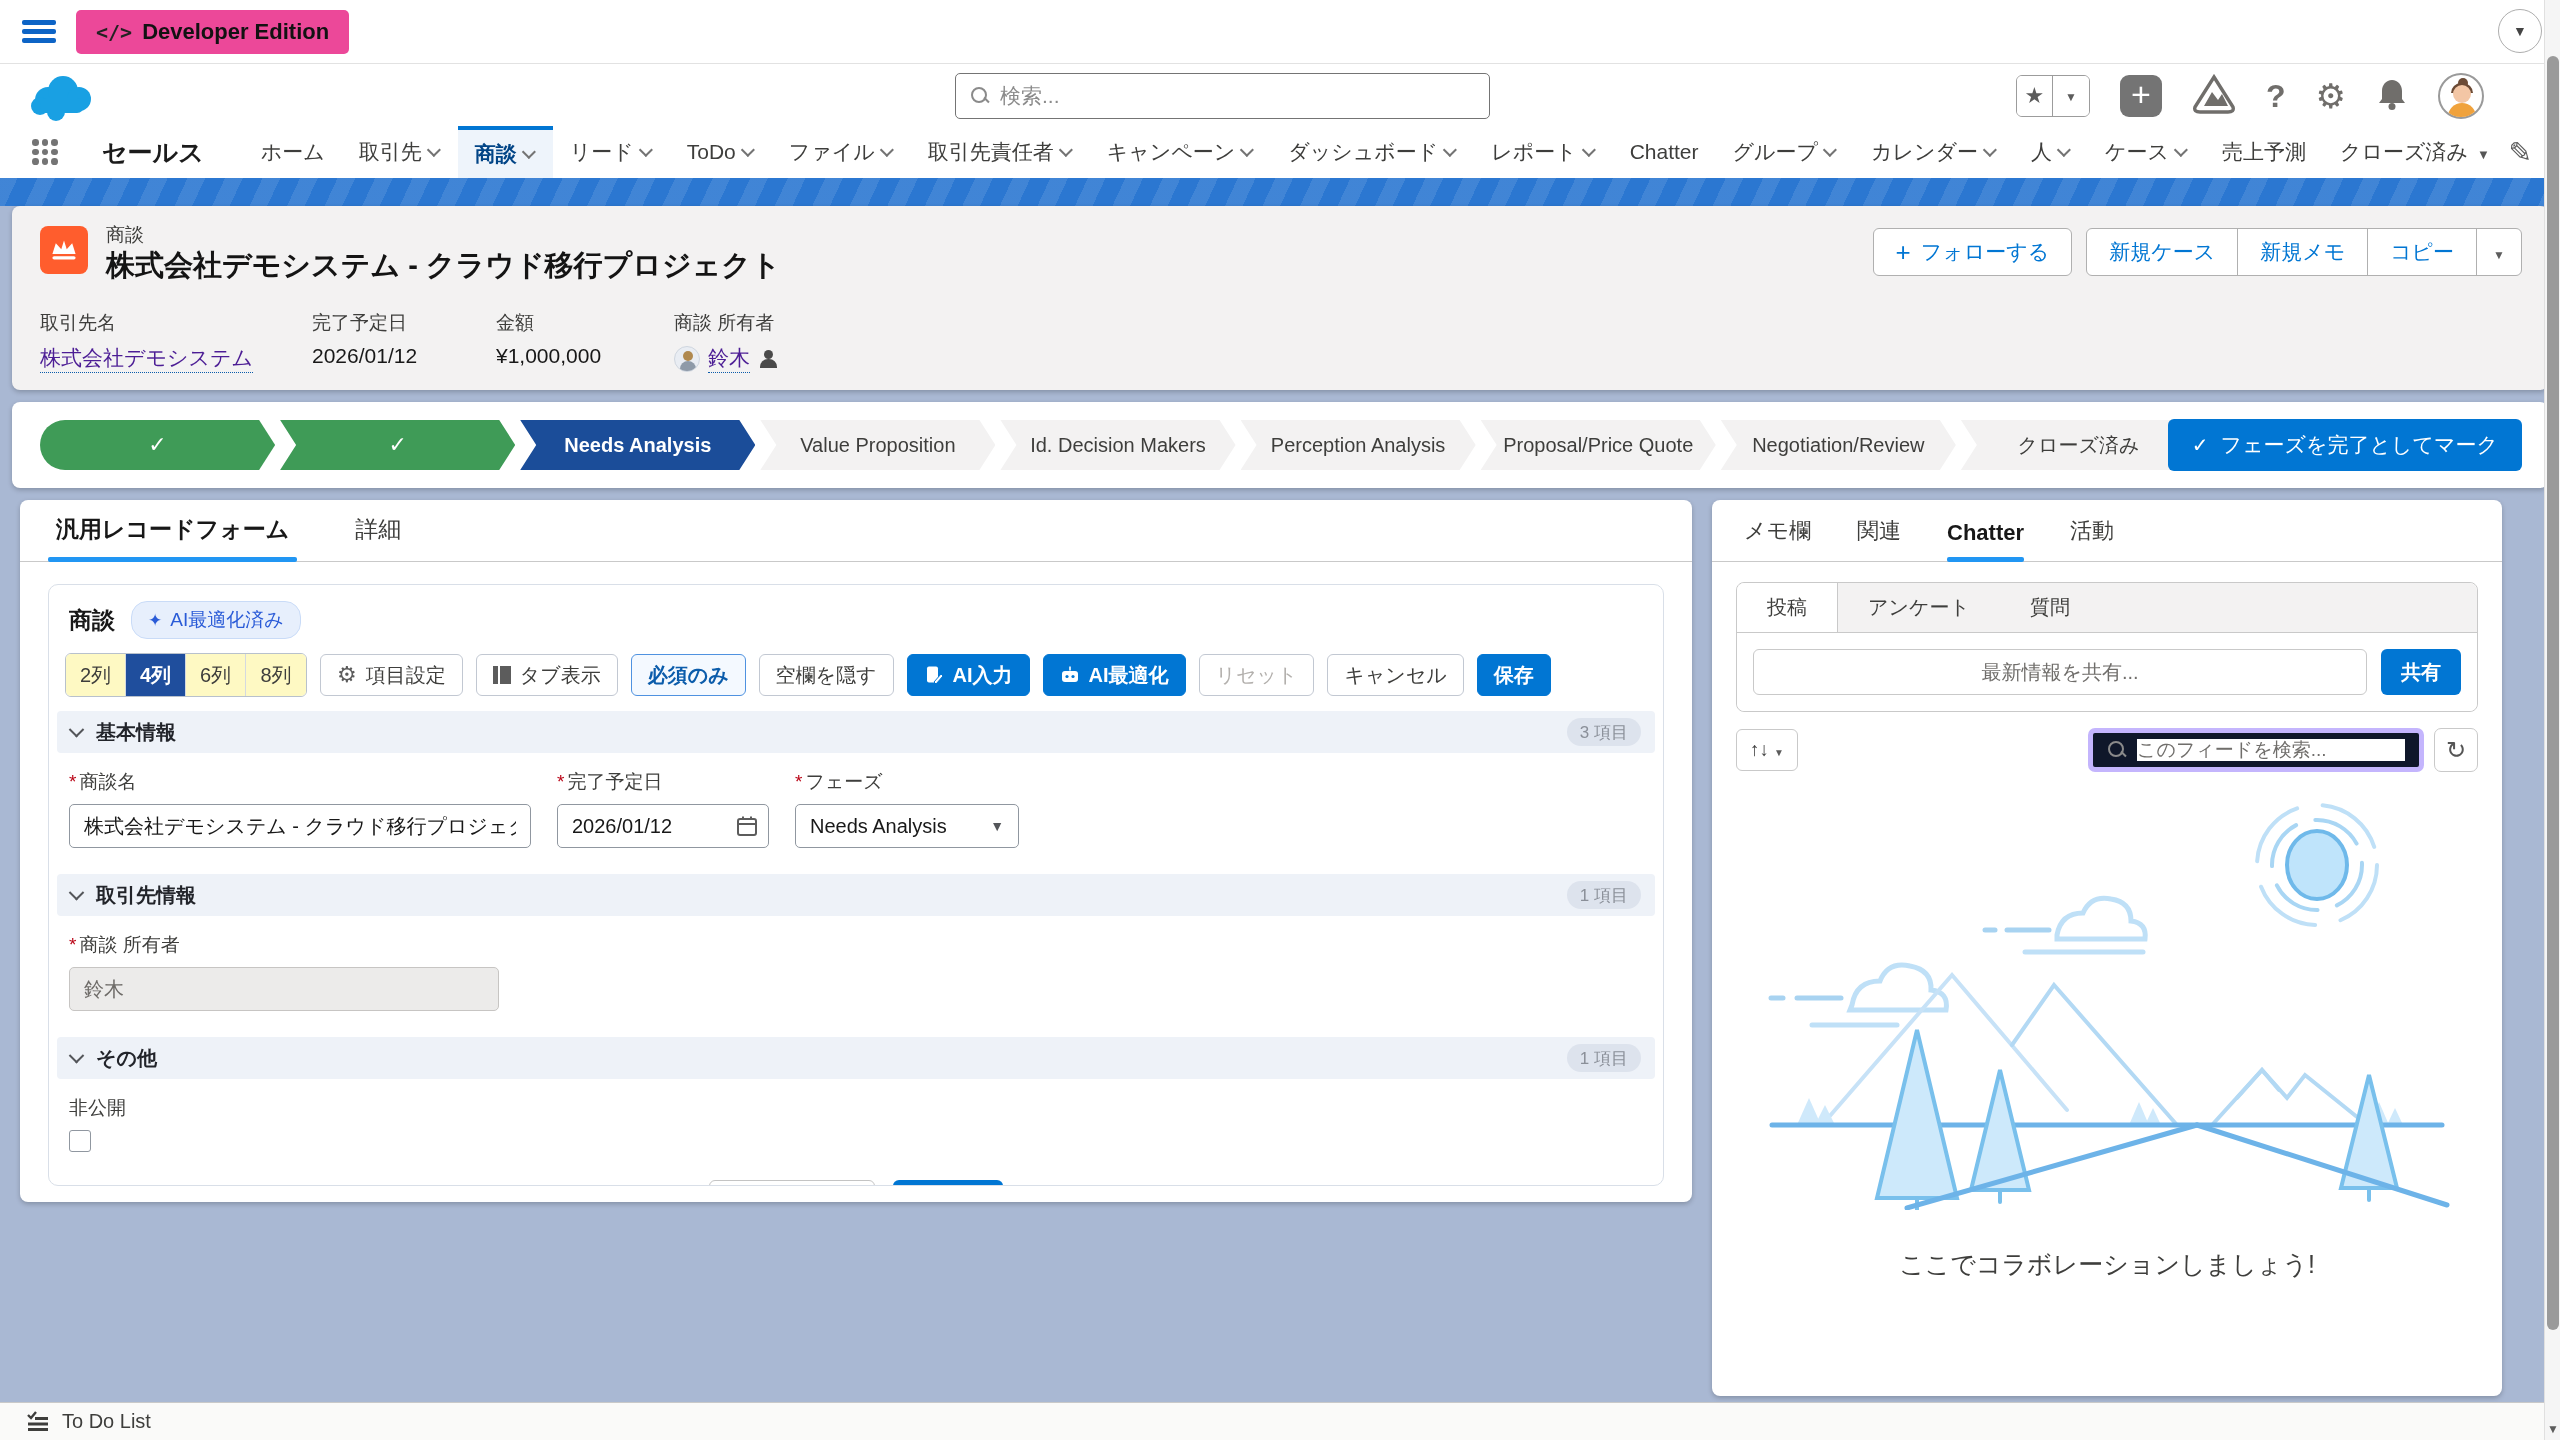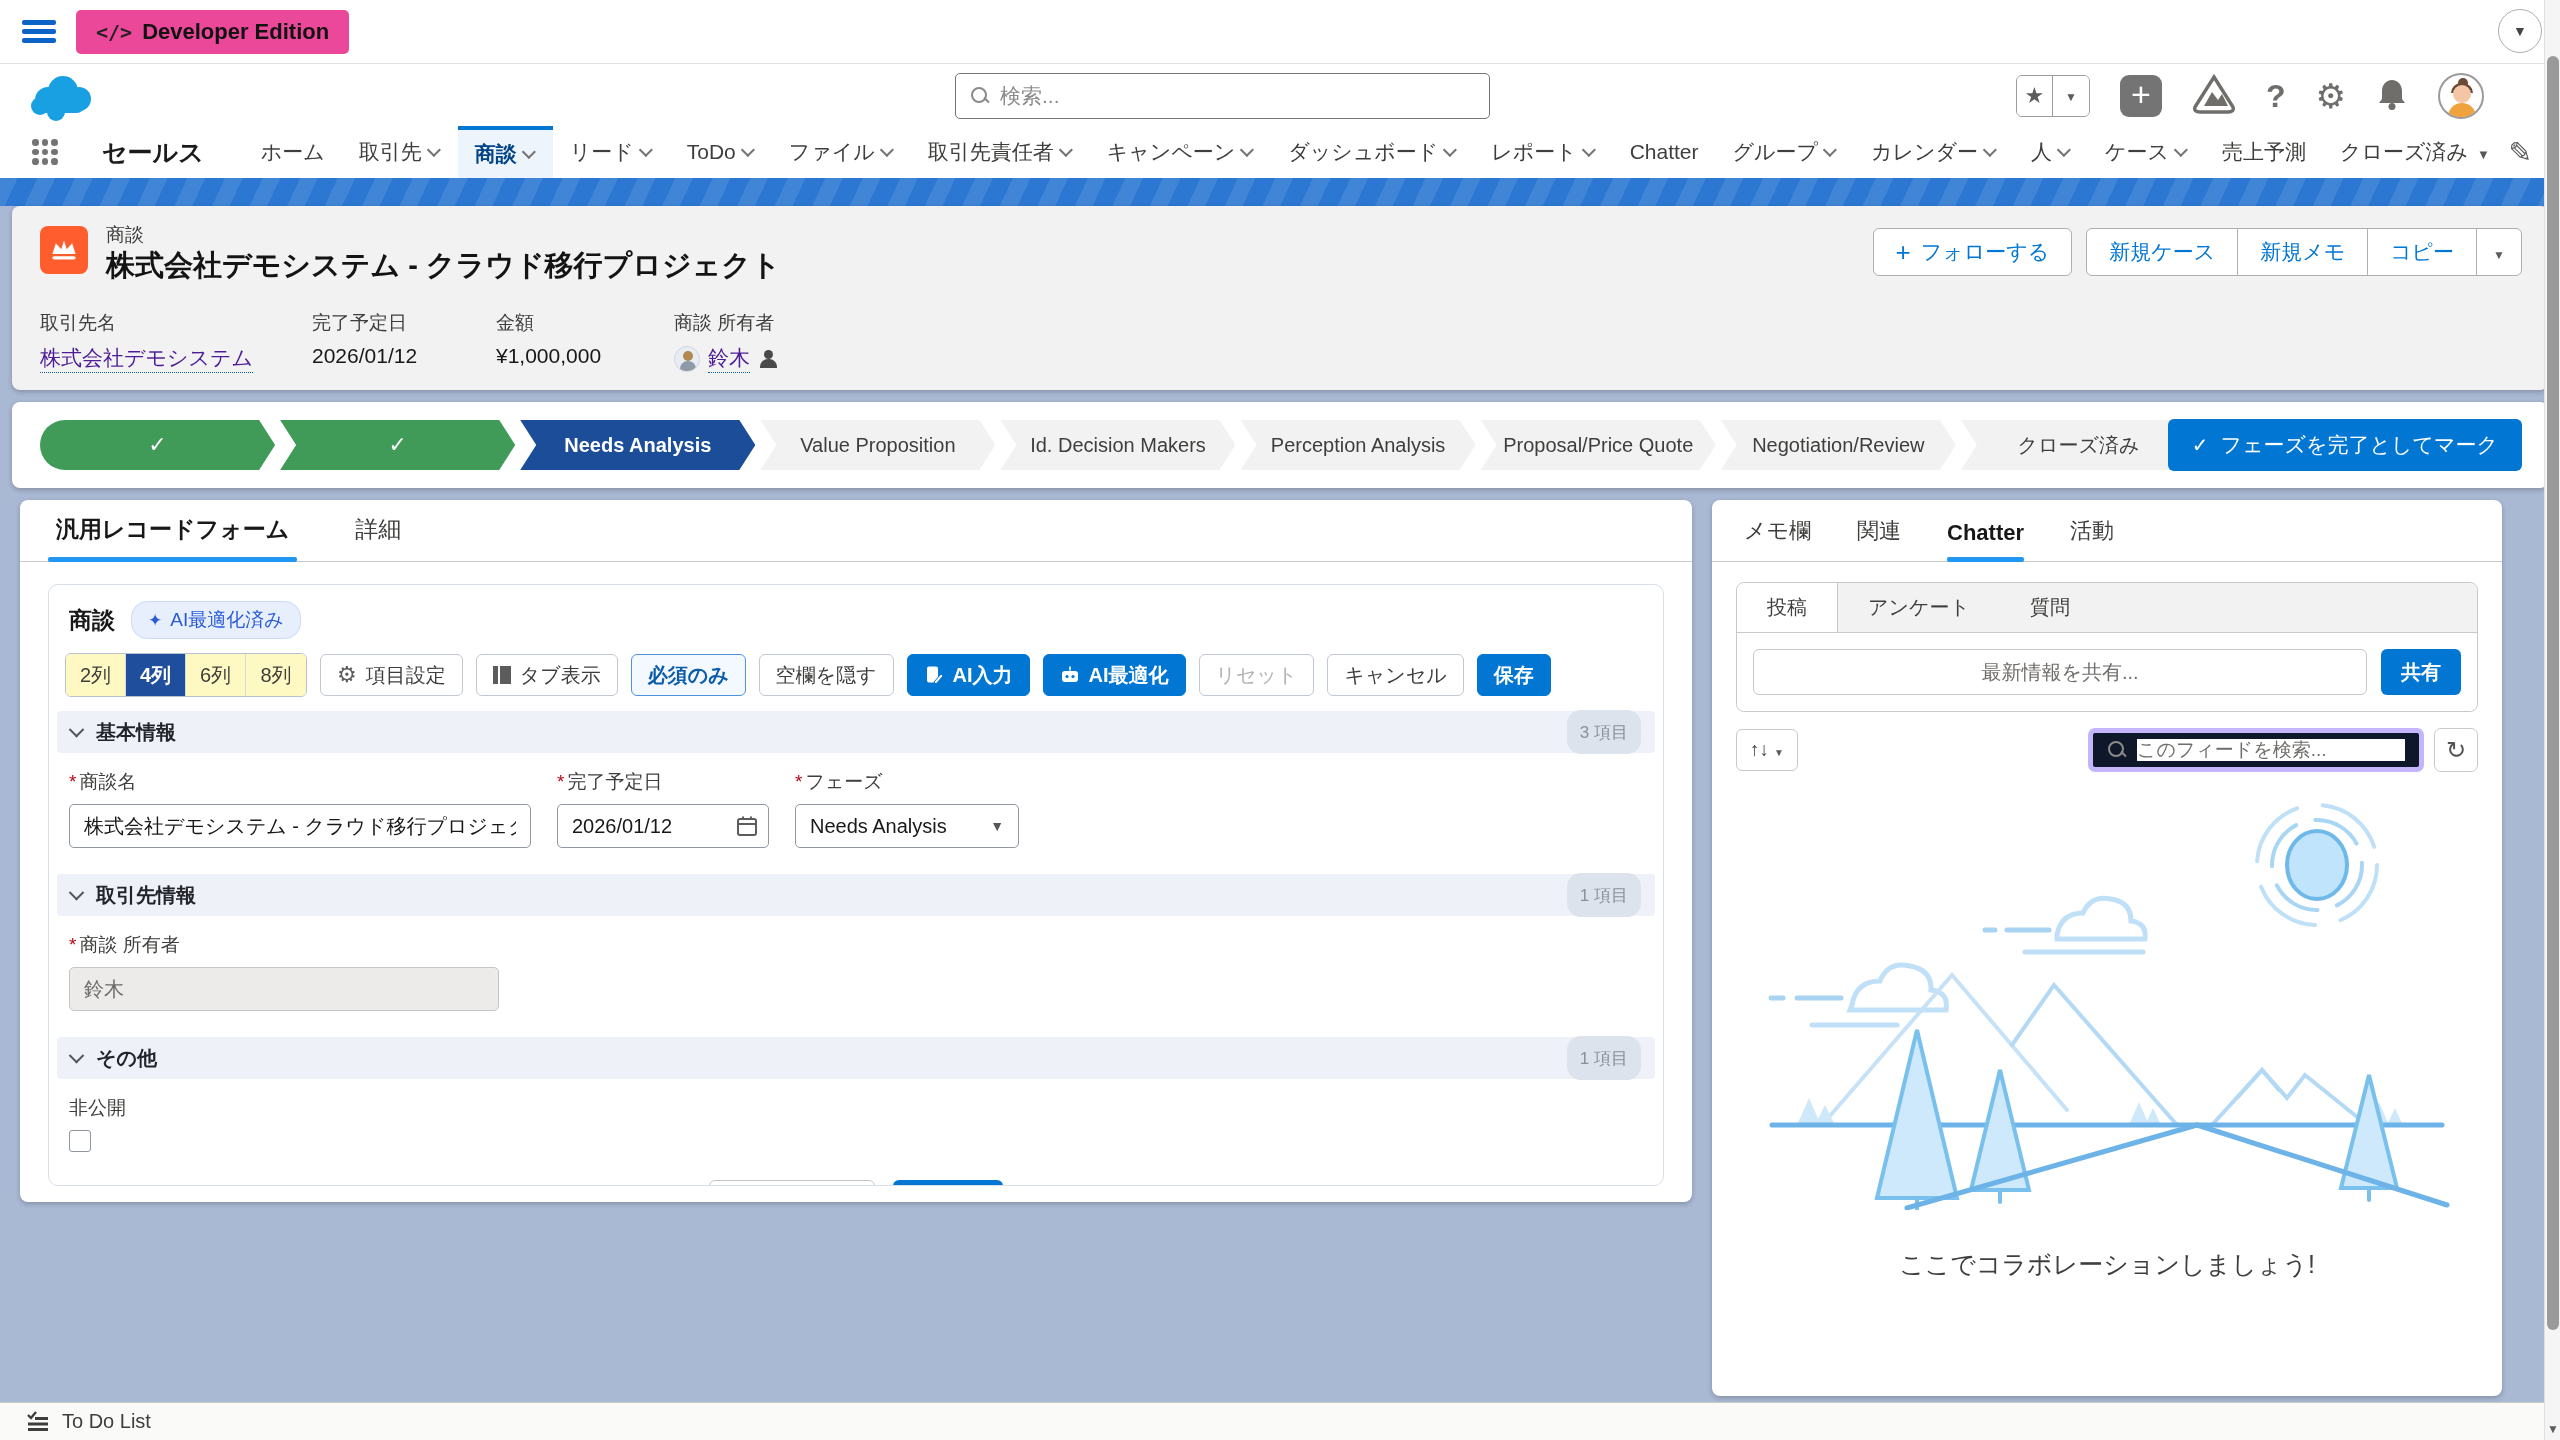--- a/index.html
+++ b/index.html
@@ -109,21 +109,21 @@
   .tbtn { height:42px; border:1px solid #c2c8d2; border-radius:6px; background:#fff; display:flex; align-items:center; justify-content:center; gap:9px; padding:0 16px; font-size:20px; color:#3e3e3c; cursor:pointer; white-space:nowrap; }
   .tbtn.toggled { border-color:#4f92e0; color:#0b5cab; font-weight:bold; background:#f4f9ff; }
   .tbtn.primary { background:#0176d3; border-color:#0176d3; color:#fff; font-weight:bold; }
   .tbtn.dim { color:#b3b0ad; }
   .gear-sm::before { content:"⚙"; font-size:22px; color:#5c5c5c; }
   .tabview-ic { width:18px; height:18px; display:grid; grid-template-columns:5px 11px; gap:2px; }
   .tabview-ic i { background:#5c5c5c; }
   .sec-bar { margin:0 8px; height:42px; background:#eef2f8; border-radius:4px; display:flex; align-items:center; padding:0 14px; }
   .sec-chev { width:11px; height:11px; border-left:2px solid #54565a; border-bottom:2px solid #54565a; transform:rotate(-45deg) translate(2px,-2px); margin-right:14px; }
   .sec-title { font-size:20px; font-weight:bold; color:#22242a; }
-  .sec-badge { margin-left:auto; background:#dde3ed; color:#8a8f98; font-size:17px; height:44px; display:flex; align-items:center; padding:4px 13px; border-radius:14px; }
+  .sec-badge { margin-left:auto; background:#dde3ed; color:#8a8f98; font-size:17px; height:28px; display:flex; align-items:center; padding:4px 13px; border-radius:14px; }
   .frow { display:flex; gap:26px; padding:16px 20px 26px; }
   .ffield .flab { font-size:19px; color:#3e3e3c; margin-bottom:9px; }
   .req { color:#ba0517; margin-right:3px; }
   .tinput { width:100%; height:44px; border:1px solid #9097a0; border-radius:5px; padding:0 14px; font-size:20px; color:#181818; font-family:inherit; outline:none; background:#fff; }
   .fw1{width:462px}.fw2{width:212px}.fw3{width:224px}
   .iwrap { position:relative; }
   .cal-ic { position:absolute; right:10px; top:10px; }
   .sel { width:100%; height:44px; border:1px solid #9097a0; border-radius:5px; padding:0 14px; font-size:20px; display:flex; align-items:center; background:#fff; cursor:pointer; }
   .sel::after { content:"▼"; margin-left:auto; font-size:14px; color:#54565a; }
   .dis-input { width:430px; height:44px; background:#ecebea; border:1px solid #c7c5c3; border-radius:5px; padding:0 14px; font-size:20px; color:#6e6b68; display:flex; align-items:center; }

